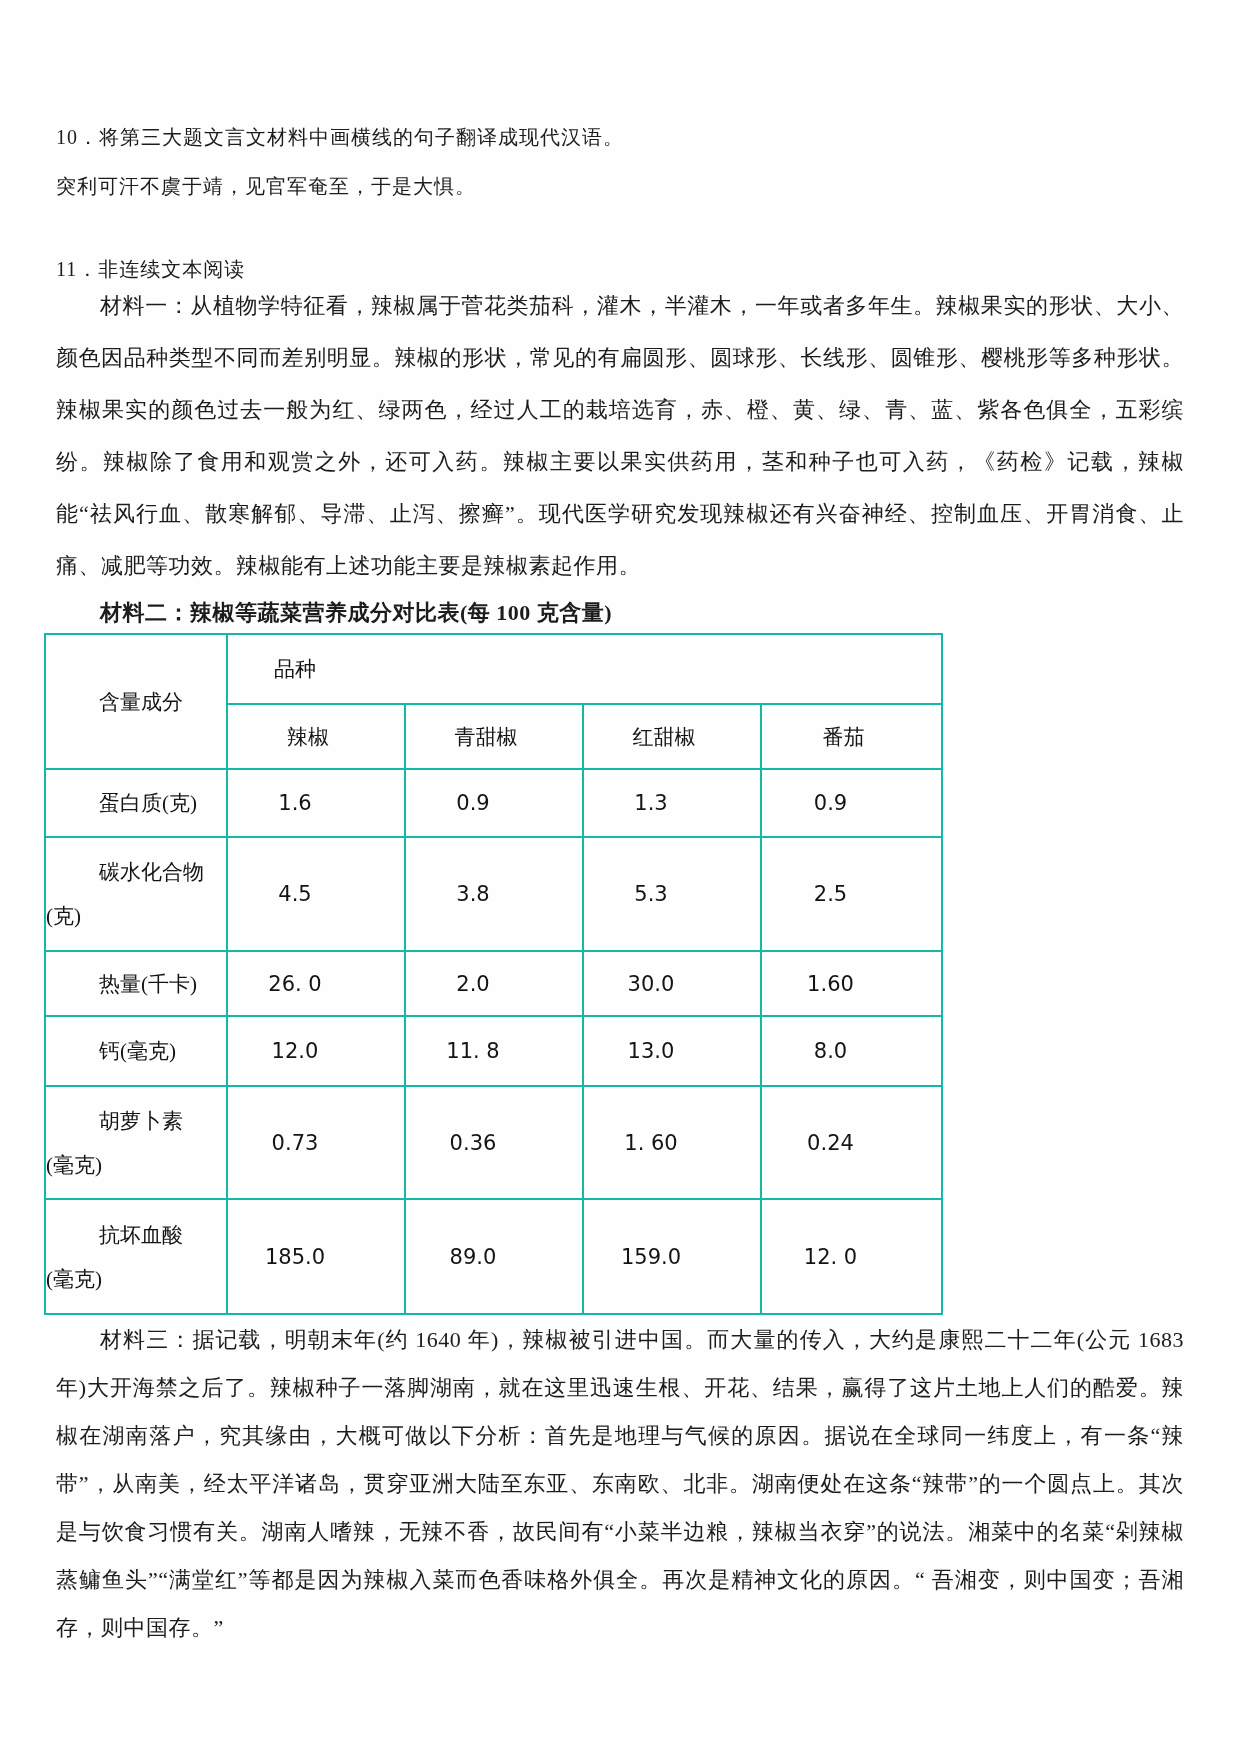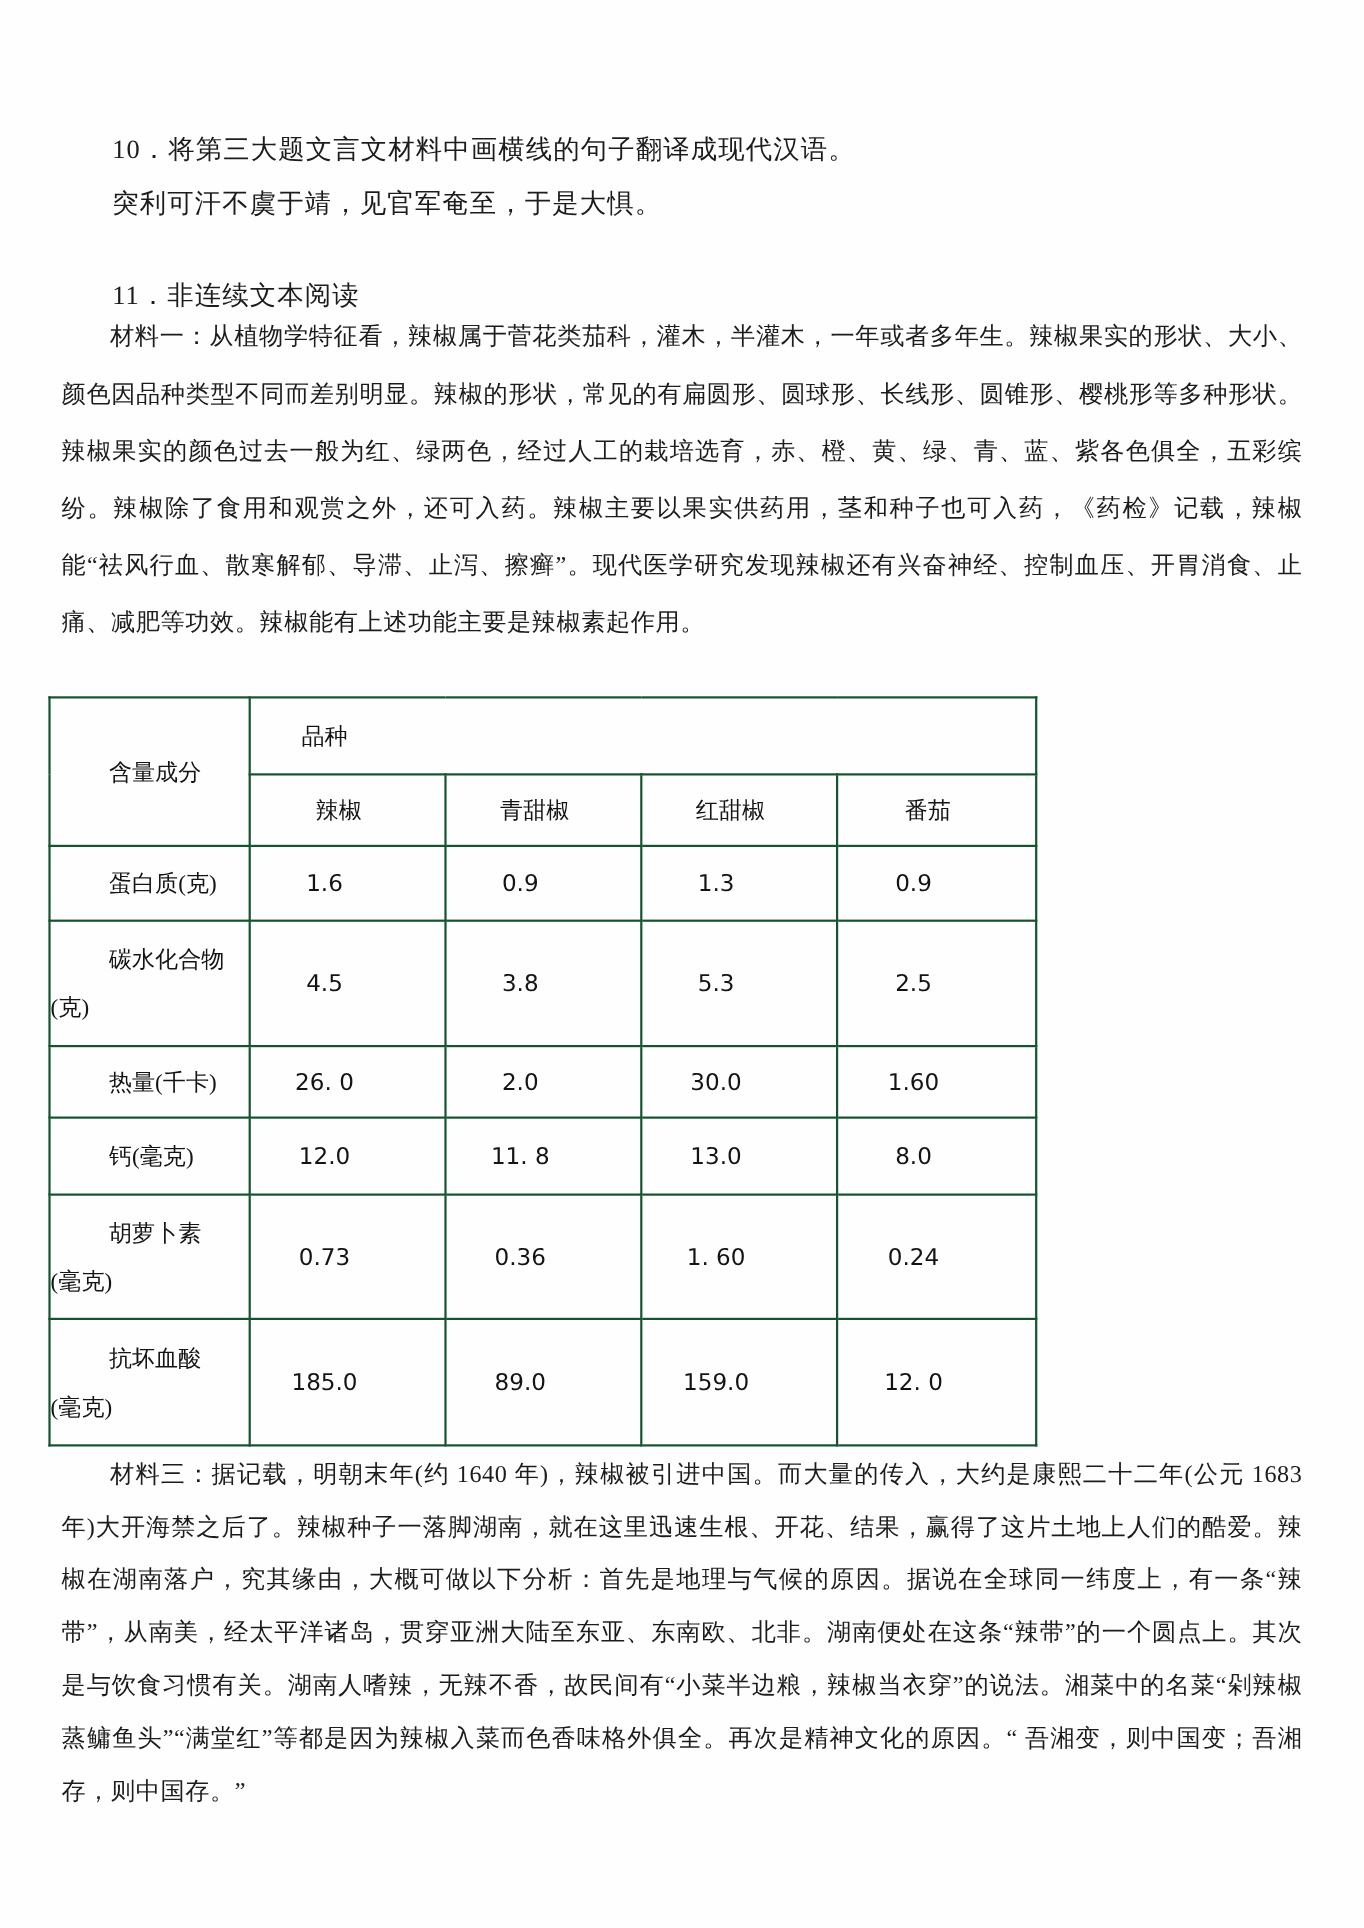--- a/index.html
+++ b/index.html
@@ -8,39 +8,38 @@
     width:1240px; height:1753px;
     font-family:"Liberation Serif", serif;
     color:#1c1c1c;
   }
   .page {
     position:relative; width:1240px; height:1753px;
     background:#fefefe; overflow:hidden;
   }
   .tline {
     position:absolute; left:56px; width:1128px;
-    font-size:24px; line-height:26px; letter-spacing:1px;
+    font-size:20px; line-height:26px; letter-spacing:1px;
     white-space:nowrap;
-    margin-left:46px;
   }
   .para {
     position:absolute; left:56px; width:1128px;
     font-size:22px; letter-spacing:0.5px;
     text-align:justify; text-indent:44px;
   }
   .para1 { top:280px; line-height:52px; }
   .para3 { top:1316px; line-height:48px; }
   .m2title { top:598px; font-weight:bold; text-indent:44px; text-align:left; }
 
   table.ntable {
     position:absolute; top:633px; left:44px;
     width:897px; border-collapse:collapse; table-layout:fixed;
     font-size:21px; color:#141414;
   }
-  .ntable td { border:2px solid #14532d; vertical-align:middle; }
+  .ntable td { border:2px solid #14b8a6; vertical-align:middle; }
   .ntable col.c0 { width:182px; }
   .ntable col.c1 { width:178px; }
   .ntable col.c2 { width:178px; }
   .ntable col.c3 { width:178px; }
   .ntable col.c4 { width:181px; }
 
   tr.h1 { height:70px; }
   tr.h2 { height:65px; }
   tr.r0 { height:68px; }
   tr.r1 { height:114px; }
@@ -63,20 +62,21 @@
 <body>
 
 <div class="page">
 
   <div class="tline" style="top:124px;">10．将第三大题文言文材料中画横线的句子翻译成现代汉语。</div>
   <div class="tline" style="top:173px;">突利可汗不虞于靖，见官军奄至，于是大惧。</div>
   <div class="tline" style="top:256px;">11．非连续文本阅读</div>
 
   <div class="para para1">材料一：从植物学特征看，辣椒属于菅花类茄科，灌木，半灌木，一年或者多年生。辣椒果实的形状、大小、颜色因品种类型不同而差别明显。辣椒的形状，常见的有扁圆形、圆球形、长线形、圆锥形、樱桃形等多种形状。辣椒果实的颜色过去一般为红、绿两色，经过人工的栽培选育，赤、橙、黄、绿、青、蓝、紫各色俱全，五彩缤纷。辣椒除了食用和观赏之外，还可入药。辣椒主要以果实供药用，茎和种子也可入药，《药检》记载，辣椒能“祛风行血、散寒解郁、导滞、止泻、擦癣”。现代医学研究发现辣椒还有兴奋神经、控制血压、开胃消食、止痛、减肥等功效。辣椒能有上述功能主要是辣椒素起作用。</div>
 
+  <div class="para m2title">材料二：辣椒等蔬菜营养成分对比表(每 100 克含量)</div>
 
   <table class="ntable">
     <colgroup>
       <col class="c0">
         <col class="c1">
         <col class="c2">
         <col class="c3">
         <col class="c4">
     </colgroup>
     <tbody>

